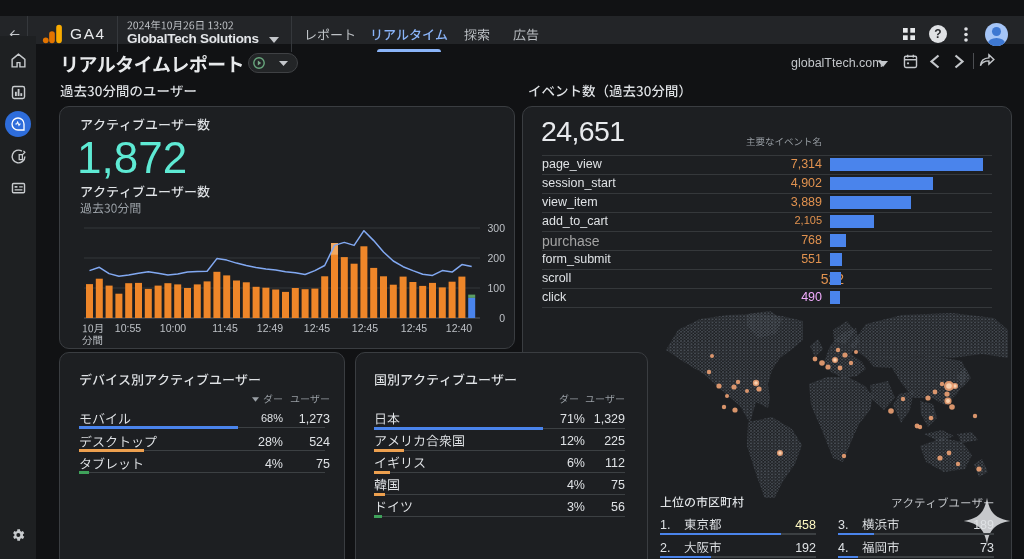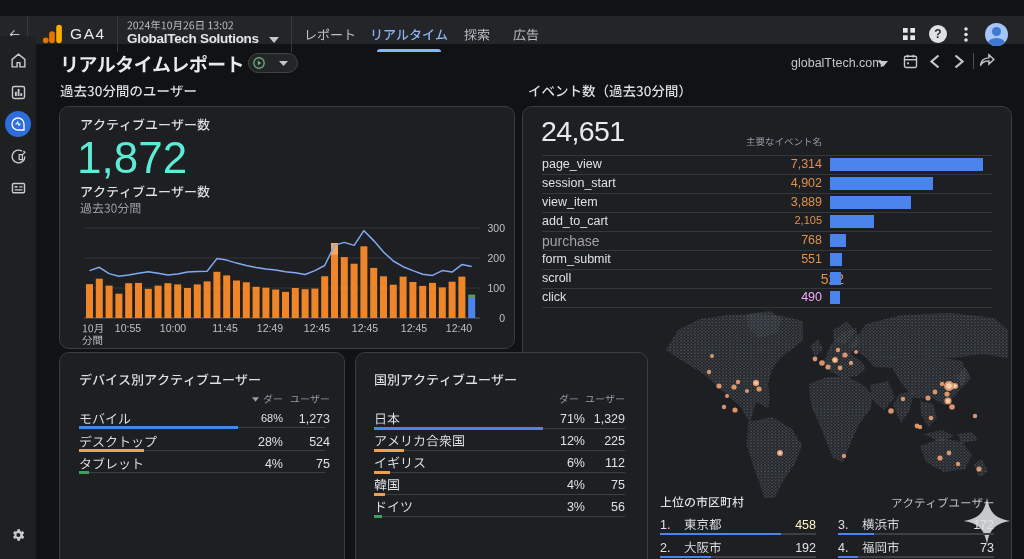--- a/index.html
+++ b/index.html
@@ -324,21 +324,21 @@
 <svg style="position:absolute;left:684.0px;top:517.0px;overflow:visible" width="38" height="16">
     <path transform="translate(0,12.1)" d="M0.8 -9.3H11.7V-8.4H0.8ZM5.7 -10.5H6.7V1.0H5.7ZM5.4 -3.3 6.2 -3.0Q5.8 -2.4 5.2 -1.8Q4.6 -1.3 3.9 -0.8Q3.3 -0.3 2.6 0.1Q1.8 0.5 1.2 0.8Q1.1 0.7 1.0 0.5Q0.9 0.4 0.7 0.2Q0.6 0.1 0.5 0.0Q1.2 -0.2 1.9 -0.6Q2.6 -0.9 3.3 -1.4Q3.9 -1.8 4.5 -2.3Q5.0 -2.8 5.4 -3.3ZM7.0 -3.3Q7.4 -2.8 8.0 -2.3Q8.6 -1.8 9.2 -1.4Q9.9 -0.9 10.6 -0.6Q11.3 -0.2 12.0 0.0Q11.9 0.1 11.8 0.3Q11.7 0.4 11.6 0.5Q11.4 0.7 11.4 0.8Q10.7 0.5 10.0 0.1Q9.2 -0.3 8.6 -0.8Q7.9 -1.3 7.3 -1.8Q6.7 -2.4 6.3 -3.0ZM2.8 -4.7V-3.5H9.8V-4.7ZM2.8 -6.6V-5.4H9.8V-6.6ZM1.9 -7.4H10.7V-2.8H1.9Z M13.3 -9.1H24.2V-8.2H13.3ZM18.2 -10.5H19.2V-8.6H18.2ZM15.8 -6.2V-4.1H21.8V-6.2ZM14.8 -7.0H22.8V-3.3H14.8ZM21.1 -2.1 21.9 -2.6Q22.4 -2.1 22.8 -1.7Q23.3 -1.2 23.7 -0.7Q24.1 -0.2 24.3 0.1L23.4 0.6Q23.2 0.3 22.8 -0.2Q22.4 -0.7 22.0 -1.2Q21.5 -1.7 21.1 -2.1ZM18.2 -3.6H19.2V-0.1Q19.2 0.3 19.1 0.5Q19.0 0.8 18.7 0.9Q18.3 1.0 17.8 1.0Q17.2 1.0 16.4 1.0Q16.4 0.8 16.3 0.6Q16.2 0.3 16.1 0.1Q16.5 0.1 16.9 0.1Q17.3 0.1 17.6 0.1Q17.8 0.1 18.0 0.1Q18.1 0.1 18.2 0.1Q18.2 0.0 18.2 -0.1ZM15.4 -2.6 16.3 -2.3Q16.0 -1.8 15.6 -1.3Q15.2 -0.7 14.8 -0.3Q14.3 0.2 13.8 0.5Q13.7 0.4 13.5 0.2Q13.2 0.1 13.1 -0.0Q13.5 -0.3 14.0 -0.8Q14.4 -1.2 14.8 -1.7Q15.1 -2.1 15.4 -2.6Z M26.1 -9.0H30.5V-8.2H26.1ZM27.4 -0.6H30.9V0.2H27.4ZM27.4 -2.7H30.9V-1.9H27.4ZM25.5 -6.7H32.0V-5.9H25.5ZM28.0 -10.4H28.9V-6.2H28.0ZM31.4 -10.1 32.2 -9.8Q31.2 -7.5 29.5 -5.7Q27.9 -3.9 25.9 -2.8Q25.8 -2.9 25.7 -3.0Q25.6 -3.2 25.5 -3.3Q25.4 -3.5 25.3 -3.5Q27.3 -4.6 28.9 -6.2Q30.4 -7.9 31.4 -10.1ZM27.7 -4.7H30.9V-3.9H27.7V0.9H26.9V-4.1L27.4 -4.7ZM30.5 -4.7H31.4V0.8H30.5ZM32.5 -9.8H36.3V-8.9H33.5V1.0H32.5ZM36.0 -9.8H36.2L36.4 -9.8L37.0 -9.4Q36.7 -8.5 36.2 -7.5Q35.7 -6.5 35.2 -5.6Q35.9 -5.0 36.2 -4.5Q36.6 -4.0 36.7 -3.5Q36.9 -3.0 36.9 -2.6Q36.9 -2.0 36.7 -1.6Q36.6 -1.1 36.2 -0.9Q35.9 -0.7 35.4 -0.6Q35.2 -0.6 34.8 -0.6Q34.5 -0.6 34.2 -0.6Q34.2 -0.8 34.1 -1.1Q34.1 -1.4 34.0 -1.5Q34.3 -1.5 34.5 -1.5Q34.8 -1.5 35.0 -1.5Q35.2 -1.5 35.3 -1.6Q35.5 -1.6 35.6 -1.7Q35.8 -1.8 35.9 -2.1Q36.0 -2.3 36.0 -2.7Q36.0 -3.3 35.6 -4.0Q35.2 -4.7 34.3 -5.5Q34.5 -6.0 34.8 -6.5Q35.0 -7.1 35.3 -7.6Q35.5 -8.1 35.7 -8.6Q35.9 -9.1 36.0 -9.5Z" fill="#dfe2e5"></path>
   </svg>
 <t style="left:816px;top:518px;font-size:12.5px;color:#fef9c3;transform:translateX(-100%)">458</t>
 <div class="abs" style="left:660px;top:533px;width:156px;height:2px;background:#3c4043"></div>
 <div class="abs" style="left:660px;top:533px;width:121px;height:2px;background:#4a84ec"></div>
 <t style="left:838px;top:518px;font-size:12.5px;color:#dfe2e5">3.</t>
 <svg style="position:absolute;left:862.0px;top:517.0px;overflow:visible" width="38" height="16">
     <path transform="translate(0,12.1)" d="M4.6 -7.3H12.0V-6.5H4.6ZM5.0 -9.3H11.7V-8.6H5.0ZM6.4 -10.5H7.3V-6.8H6.4ZM7.8 -6.8H8.7V-1.7H7.8ZM9.3 -10.5H10.2V-6.8H9.3ZM6.0 -3.2V-2.1H10.7V-3.2ZM6.0 -4.9V-3.8H10.7V-4.9ZM5.2 -5.6H11.5V-1.4H5.2ZM6.8 -1.1 7.6 -0.6Q7.3 -0.3 6.8 0.0Q6.3 0.3 5.8 0.6Q5.3 0.8 4.9 1.0Q4.8 0.9 4.6 0.7Q4.4 0.5 4.3 0.4Q4.7 0.2 5.2 -0.0Q5.7 -0.3 6.1 -0.6Q6.5 -0.9 6.8 -1.1ZM0.6 -7.8H4.7V-6.9H0.6ZM2.4 -10.5H3.3V1.0H2.4ZM2.4 -7.3 2.9 -7.1Q2.8 -6.3 2.6 -5.5Q2.4 -4.7 2.1 -3.9Q1.8 -3.2 1.5 -2.5Q1.1 -1.8 0.8 -1.4Q0.7 -1.5 0.6 -1.8Q0.4 -2.0 0.3 -2.2Q0.6 -2.6 1.0 -3.2Q1.3 -3.8 1.5 -4.5Q1.8 -5.2 2.0 -5.9Q2.2 -6.6 2.4 -7.3ZM3.2 -6.1Q3.3 -6.0 3.5 -5.7Q3.8 -5.3 4.0 -5.0Q4.3 -4.6 4.5 -4.3Q4.7 -4.0 4.8 -3.8L4.3 -3.1Q4.2 -3.3 4.0 -3.7Q3.8 -4.1 3.5 -4.4Q3.3 -4.8 3.1 -5.2Q2.9 -5.5 2.8 -5.7ZM9.0 -0.5 9.7 -1.1Q10.1 -0.9 10.6 -0.6Q11.0 -0.3 11.5 -0.0Q11.9 0.2 12.1 0.4L11.4 1.0Q11.2 0.8 10.8 0.5Q10.4 0.2 9.9 -0.0Q9.5 -0.3 9.0 -0.5Z M13.2 0.3Q13.6 -0.2 13.9 -0.9Q14.3 -1.6 14.7 -2.4Q15.0 -3.1 15.3 -3.9L16.1 -3.3Q15.8 -2.6 15.5 -1.9Q15.1 -1.2 14.8 -0.5Q14.4 0.2 14.1 0.8ZM18.4 -2.0 19.4 -1.6Q19.0 -1.1 18.6 -0.7Q18.1 -0.2 17.6 0.3Q17.1 0.7 16.6 1.0Q16.5 0.9 16.4 0.8Q16.2 0.7 16.1 0.6Q15.9 0.5 15.8 0.4Q16.5 -0.0 17.3 -0.7Q18.0 -1.3 18.4 -2.0ZM21.2 -1.5 22.0 -2.0Q22.5 -1.6 23.0 -1.2Q23.5 -0.7 23.9 -0.3Q24.4 0.1 24.6 0.5L23.8 1.0Q23.5 0.7 23.1 0.2Q22.7 -0.2 22.2 -0.7Q21.7 -1.1 21.2 -1.5ZM22.9 -10.4 23.6 -9.6Q22.8 -9.4 21.9 -9.1Q20.9 -8.9 19.9 -8.7Q18.8 -8.5 17.8 -8.4Q17.8 -8.6 17.7 -8.8Q17.6 -9.0 17.6 -9.2Q18.5 -9.3 19.5 -9.5Q20.5 -9.7 21.4 -9.9Q22.3 -10.1 22.9 -10.4ZM16.1 -3.4H24.6V-2.5H16.1ZM17.8 -7.0H24.3V-6.1H17.8ZM21.6 -6.6H22.5V-2.7H21.6ZM17.4 -9.4 18.3 -9.2V-2.8H17.4ZM13.6 -9.7 14.1 -10.4Q14.5 -10.2 15.0 -10.0Q15.4 -9.8 15.8 -9.5Q16.2 -9.3 16.4 -9.0L15.9 -8.3Q15.6 -8.5 15.3 -8.8Q14.9 -9.0 14.5 -9.3Q14.0 -9.5 13.6 -9.7ZM12.9 -6.3 13.4 -7.0Q13.9 -6.9 14.3 -6.7Q14.7 -6.4 15.1 -6.2Q15.5 -6.0 15.8 -5.7L15.3 -5.0Q15.0 -5.2 14.6 -5.4Q14.2 -5.7 13.8 -5.9Q13.4 -6.2 12.9 -6.3Z M30.7 -10.6H31.7V-8.2H30.7ZM30.7 -7.9H31.7V1.0H30.7ZM25.6 -8.8H36.9V-7.9H25.6ZM26.9 -6.1H35.1V-5.2H27.9V-0.6H26.9ZM34.8 -6.1H35.7V-1.7Q35.7 -1.3 35.6 -1.1Q35.5 -0.9 35.2 -0.8Q34.9 -0.7 34.3 -0.6Q33.8 -0.6 33.0 -0.6Q33.0 -0.8 32.9 -1.1Q32.8 -1.3 32.7 -1.5Q33.1 -1.5 33.5 -1.5Q33.8 -1.5 34.1 -1.5Q34.4 -1.5 34.5 -1.5Q34.6 -1.5 34.7 -1.6Q34.8 -1.6 34.8 -1.7Z" fill="#dfe2e5"></path>
   </svg>
-<t style="left:994px;top:518px;font-size:12.5px;color:#dfe2e5;transform:translateX(-100%)">172</t>
+<t style="left:994px;top:518px;font-size:12.5px;color:#dfe2e5;transform:translateX(-100%)">189</t>
 <div class="abs" style="left:838px;top:533px;width:156px;height:2px;background:#3c4043"></div>
 <div class="abs" style="left:838px;top:533px;width:36px;height:2px;background:#4a84ec"></div>
 <t style="left:660px;top:541px;font-size:12.5px;color:#dfe2e5">2.</t>
 <svg style="position:absolute;left:684.0px;top:540.0px;overflow:visible" width="38" height="16">
     <path transform="translate(0,12.1)" d="M0.8 -6.9H11.8V-6.0H0.8ZM6.9 -6.5Q7.3 -5.0 8.0 -3.7Q8.7 -2.4 9.7 -1.4Q10.7 -0.4 12.0 0.1Q11.9 0.2 11.7 0.4Q11.6 0.5 11.5 0.7Q11.4 0.8 11.3 1.0Q9.9 0.3 8.9 -0.7Q7.9 -1.8 7.1 -3.2Q6.4 -4.6 5.9 -6.3ZM5.8 -10.5H6.8Q6.8 -9.7 6.7 -8.7Q6.7 -7.7 6.5 -6.6Q6.4 -5.5 6.0 -4.5Q5.7 -3.4 5.1 -2.4Q4.5 -1.4 3.6 -0.5Q2.6 0.4 1.2 1.0Q1.1 0.8 0.9 0.6Q0.7 0.4 0.5 0.2Q1.9 -0.4 2.8 -1.2Q3.7 -2.0 4.2 -2.9Q4.8 -3.9 5.1 -4.9Q5.4 -5.9 5.6 -6.9Q5.7 -7.9 5.7 -8.8Q5.8 -9.7 5.8 -10.5Z M18.3 -9.8H24.3V-8.9H18.3ZM17.9 -9.8H18.8V-6.2Q18.8 -5.4 18.8 -4.5Q18.7 -3.5 18.5 -2.6Q18.3 -1.6 18.0 -0.7Q17.6 0.2 17.1 1.0Q17.0 0.9 16.8 0.8Q16.7 0.7 16.6 0.6Q16.4 0.5 16.3 0.4Q16.9 -0.3 17.2 -1.1Q17.5 -2.0 17.7 -2.8Q17.8 -3.7 17.9 -4.6Q17.9 -5.4 17.9 -6.2ZM18.3 -6.4H23.3V-5.6H18.3ZM23.1 -6.4H23.2L23.4 -6.5L24.0 -6.3Q23.6 -4.3 22.9 -2.9Q22.2 -1.5 21.1 -0.5Q20.0 0.5 18.7 1.0Q18.7 0.9 18.6 0.8Q18.5 0.6 18.4 0.5Q18.3 0.3 18.2 0.2Q19.4 -0.2 20.4 -1.1Q21.4 -2.0 22.1 -3.3Q22.8 -4.6 23.1 -6.3ZM19.6 -5.9Q20.0 -4.5 20.7 -3.3Q21.4 -2.1 22.4 -1.2Q23.3 -0.3 24.6 0.2Q24.5 0.3 24.4 0.4Q24.3 0.6 24.2 0.7Q24.0 0.9 24.0 1.0Q22.7 0.4 21.7 -0.5Q20.7 -1.5 20.0 -2.8Q19.3 -4.1 18.9 -5.7ZM13.5 -10.0H16.5V-9.1H14.4V1.0H13.5ZM16.2 -10.0H16.3L16.5 -10.0L17.1 -9.6Q16.9 -9.1 16.7 -8.5Q16.5 -8.0 16.3 -7.4Q16.1 -6.8 15.8 -6.3Q16.5 -5.5 16.7 -4.9Q17.0 -4.2 17.0 -3.6Q17.0 -3.1 16.8 -2.7Q16.7 -2.4 16.5 -2.2Q16.3 -2.1 16.2 -2.0Q16.0 -2.0 15.8 -2.0Q15.4 -1.9 15.0 -1.9Q15.0 -2.1 14.9 -2.3Q14.8 -2.6 14.7 -2.8Q15.0 -2.8 15.1 -2.7Q15.3 -2.7 15.5 -2.8Q15.7 -2.8 15.9 -2.9Q16.0 -3.0 16.1 -3.2Q16.1 -3.4 16.1 -3.7Q16.1 -4.2 15.9 -4.9Q15.7 -5.5 15.0 -6.2Q15.2 -6.6 15.3 -7.1Q15.5 -7.6 15.7 -8.1Q15.8 -8.5 15.9 -9.0Q16.1 -9.4 16.2 -9.7Z M30.7 -10.6H31.7V-8.2H30.7ZM30.7 -7.9H31.7V1.0H30.7ZM25.6 -8.8H36.9V-7.9H25.6ZM26.9 -6.1H35.1V-5.2H27.9V-0.6H26.9ZM34.8 -6.1H35.7V-1.7Q35.7 -1.3 35.6 -1.1Q35.5 -0.9 35.2 -0.8Q34.9 -0.7 34.3 -0.6Q33.8 -0.6 33.0 -0.6Q33.0 -0.8 32.9 -1.1Q32.8 -1.3 32.7 -1.5Q33.1 -1.5 33.5 -1.5Q33.8 -1.5 34.1 -1.5Q34.4 -1.5 34.5 -1.5Q34.6 -1.5 34.7 -1.6Q34.8 -1.6 34.8 -1.7Z" fill="#dfe2e5"></path>
   </svg>
 <t style="left:816px;top:541px;font-size:12.5px;color:#dfe2e5;transform:translateX(-100%)">192</t>
 <div class="abs" style="left:660px;top:556px;width:156px;height:2px;background:#3c4043"></div>
 <div class="abs" style="left:660px;top:556px;width:51px;height:2px;background:#4a84ec"></div>
 <t style="left:838px;top:541px;font-size:12.5px;color:#dfe2e5">4.</t>

